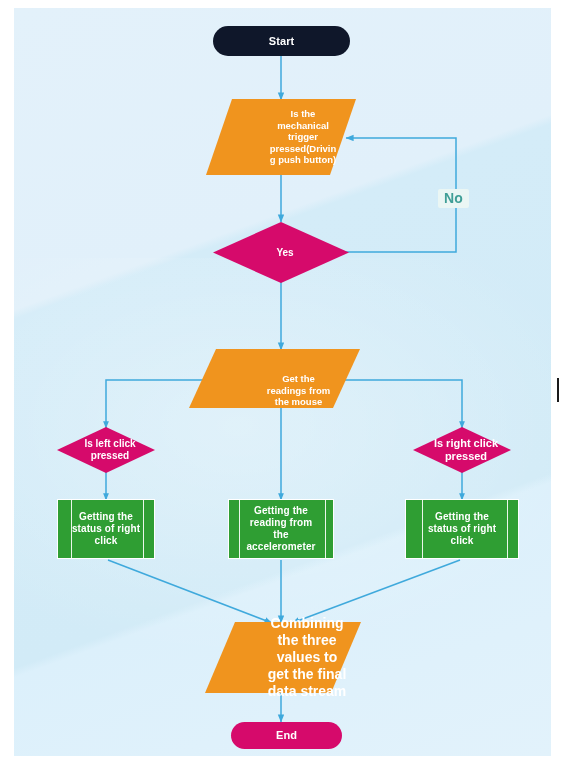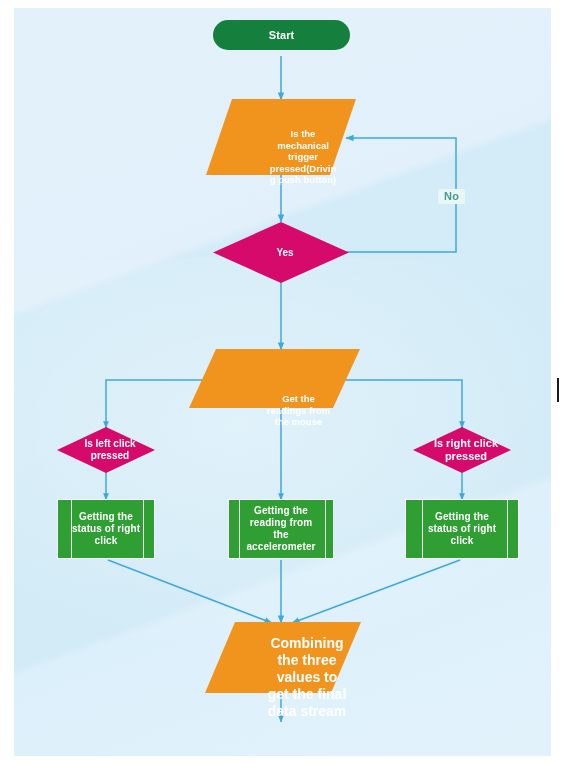--- a/index.html
+++ b/index.html
@@ -75,21 +75,20 @@
     width: 100%;
     height: 100%;
     display: flex;
     align-items: center;
     justify-content: center;
     text-align: center;
     color: #ffffff;
     font-weight: bold;
     line-height: 1.22;
     white-space: pre-line;
-    margin-top: 20px;
   }
   .diamond-wrap { position: absolute; }
   .diamond-wrap .dia-shape {
     position: absolute; left:0; top:0; width:100%; height:100%;
   }
   .diamond-wrap .dia-text {
     position: absolute; left:4px; top:0; width:100%; height:100%;
     display:flex; align-items:center; justify-content:center;
     text-align:center; color:#ffffff; font-weight:bold;
     line-height:1.2; white-space: pre-line;
@@ -104,21 +103,21 @@
     position: absolute;
     top: 0;
     bottom: 0;
     width: 0;
     border-left: 1px solid #eaf7ea;
   }
   .edge-label {
     position: absolute;
     background: #eaf6f4;
     color: #3f9e96;
-    font-size: 11px;
+    font-size: 14px;
     font-weight: bold;
     padding: 1px 6px 2px 6px;
     border-radius: 2px;
     letter-spacing: .2px;
   }
   .edge-artifact {
     position: absolute;
     background: #1a1a1a;
   }
 </style>
@@ -161,21 +160,21 @@
       <line x1="462" y1="472" x2="462" y2="500" marker-end="url(#arrowsm)"></line>
 
       <line x1="108" y1="560" x2="272" y2="623" marker-end="url(#arrow)"></line>
       <line x1="281" y1="560" x2="281" y2="623" marker-end="url(#arrow)"></line>
       <line x1="460" y1="560" x2="292" y2="623" marker-end="url(#arrow)"></line>
 
       <line x1="281" y1="693" x2="281" y2="722" marker-end="url(#arrow)"></line>
     </g>
   </svg>
 
-  <div class="node terminator" style="left:213px; top:20px; width:137px; height:30px; background:#15803d;">
+  <div class="node terminator" style="left:213px; top:26px; width:137px; height:30px; background:#0f172a;">
     <span>Start</span>
   </div>
 
   <div class="para-wrap" style="left:206px; top:99px; width:150px; height:76px;">
     <svg class="para-shape" viewBox="0 0 150 76" preserveAspectRatio="none">
       <polygon points="26,0 150,0 124,76 0,76" fill="#F0941E"></polygon>
     </svg>
     <div class="para-text" style="font-size:9.5px; padding:0 22px;">Is the
 mechanical
 trigger
@@ -246,16 +245,19 @@
     <svg class="para-shape" viewBox="0 0 156 71" preserveAspectRatio="none">
       <polygon points="30,0 156,0 126,71 0,71" fill="#F0941E"></polygon>
     </svg>
     <div class="para-text" style="font-size:14px; padding:0 24px;">Combining
 the three
 values to
 get the final
 data stream</div>
   </div>
 
+  <div class="node terminator" style="left:231px; top:722px; width:111px; height:27px; background:#D60A6B;">
+    <span>End</span>
+  </div>
 
   <div class="edge-artifact" style="left:557px; top:378px; width:2px; height:24px;"></div>
 
 </div>
 
 </body></html>

